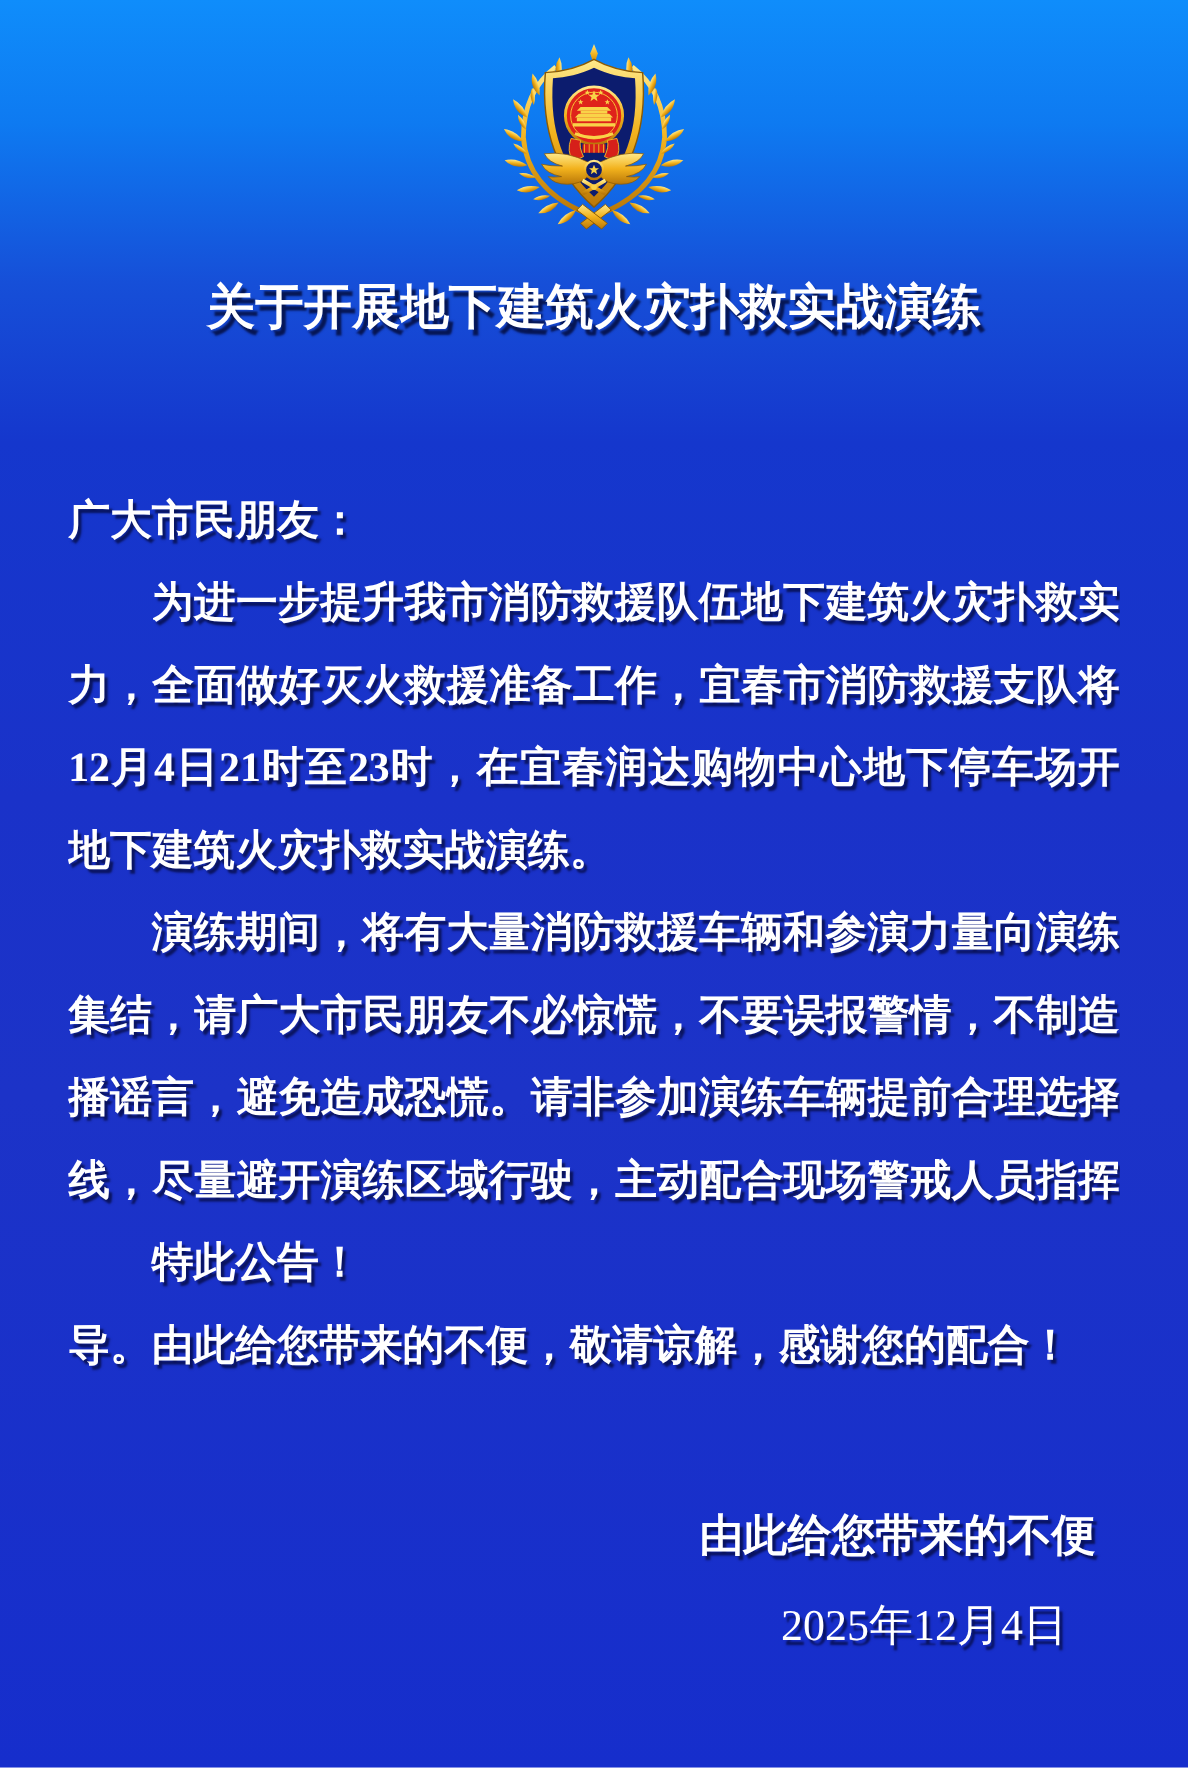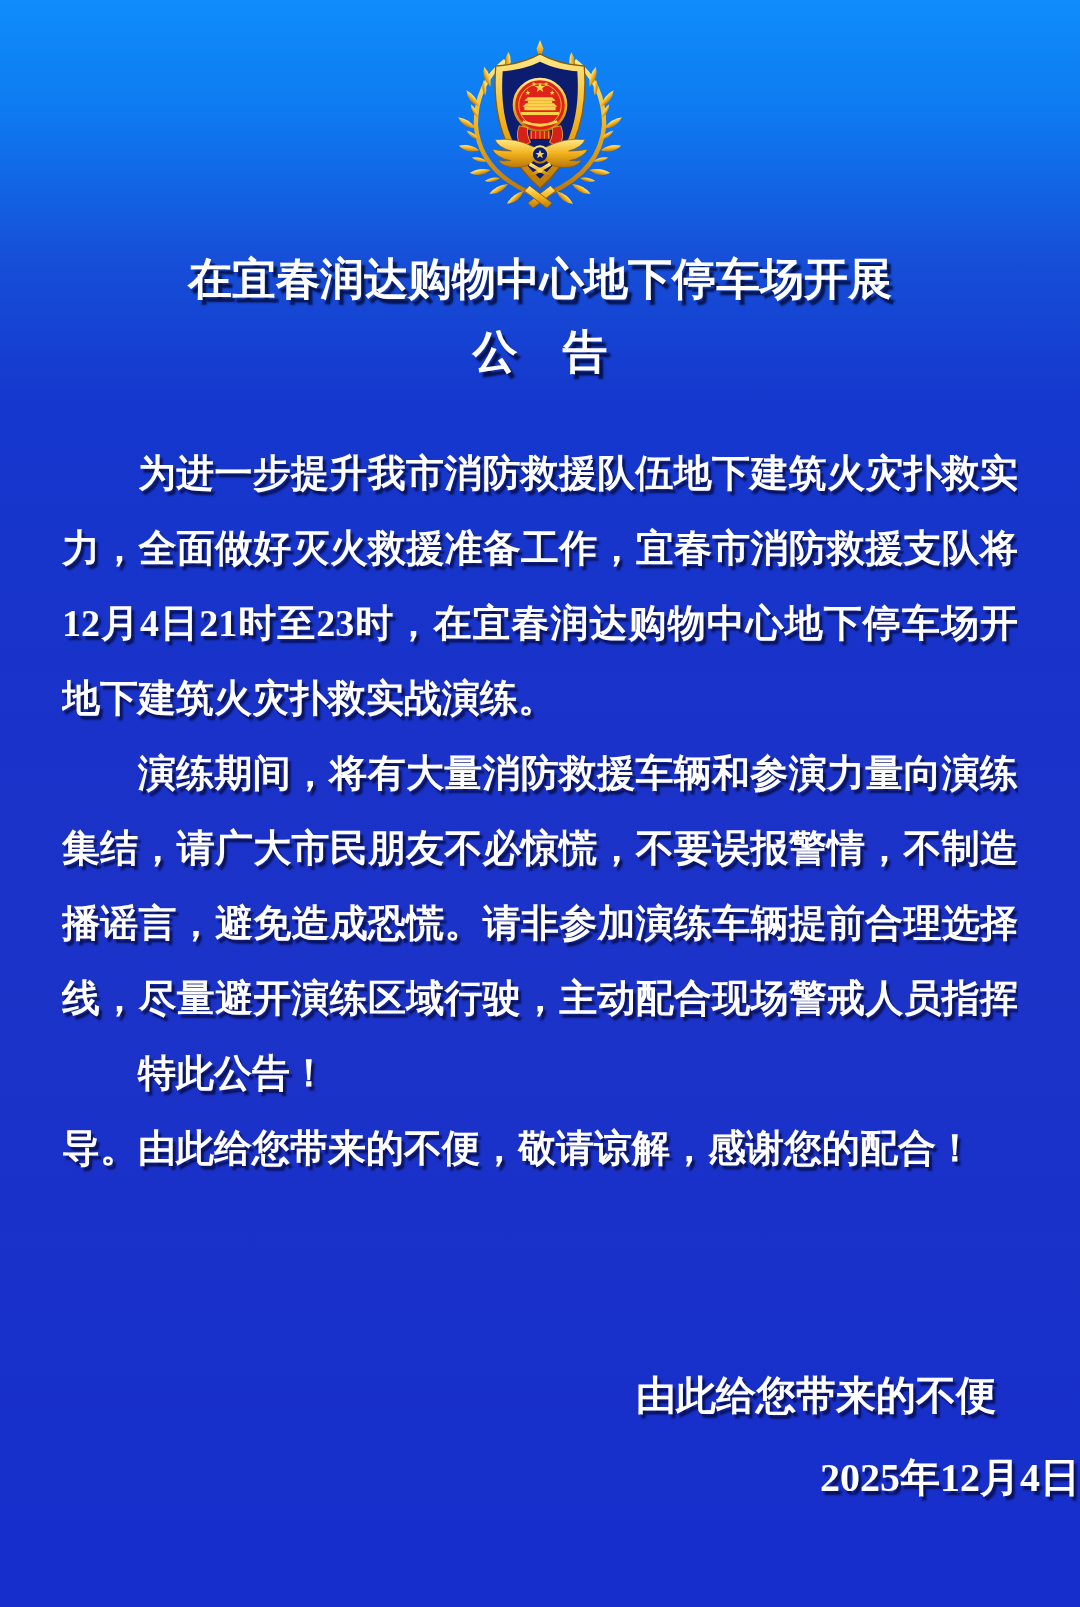--- a/index.html
+++ b/index.html
@@ -68,23 +68,23 @@
     top:1368px;right:84px;
     color:#ffffff;
     font-weight:700;
     font-size:40px;
     line-height:56px;
     text-shadow:3px 4px 2px rgba(1,3,35,.65);
   }
   .sig-date{
     position:absolute;
     top:1450px;left:600px;width:480px;
-    text-align:right;
+    text-align:center;
     color:#ffffff;
-    font-weight:700;
+    font-weight:400;
     font-size:40px;
     line-height:56px;
     text-shadow:3px 4px 2px rgba(1,3,35,.65);
   }
 </style>
 </head>
 <body>
 
 <div class="poster">
 
@@ -151,24 +151,24 @@
 
     <path d="M106,124 Q128,112 152,115 Q148,124 133,128 Q146,128 155,126 Q150,136 134,139 Q143,140 148,139 Q142,147 128,147 Q113,147 106,138 Z" fill="url(#gold)" stroke="#8a5a06" stroke-width="0.8"></path>
     <path d="M94,124 Q72,112 48,115 Q52,124 67,128 Q54,128 45,126 Q50,136 66,139 Q57,140 52,139 Q58,147 72,147 Q87,147 94,138 Z" fill="url(#gold)" stroke="#8a5a06" stroke-width="0.8"></path>
     <circle cx="100" cy="132" r="9.5" fill="#0c1c6e" stroke="url(#gold)" stroke-width="2.5"></circle>
     <use href="#star10" fill="#f9d348" transform="translate(100,132) scale(0.55)"></use>
 
     <path d="M88,143 L112,157 M112,143 L88,157" stroke="url(#gold)" stroke-width="4"></path>
     <circle cx="100" cy="150" r="3" fill="#f9d348"></circle>
   </svg>
 
-  <div class="title-line1">在宜春润达购物中心地下停车场开展</div>
-  <div class="title-line2">公　告</div>
+  <div class="title-line1">关于开展地下建筑火灾扑救实战演练</div>
 
   <div class="body-text">
+    <div class="line">广大市民朋友：</div>
     <div class="line indent stretch">为进一步提升我市消防救援队伍地下建筑火灾扑救实战能</div>
     <div class="line stretch">力，全面做好灭火救援准备工作，宜春市消防救援支队将于</div>
     <div class="line stretch">12月4日21时至23时，在宜春润达购物中心地下停车场开展</div>
     <div class="line">地下建筑火灾扑救实战演练。</div>
     <div class="line indent stretch">演练期间，将有大量消防救援车辆和参演力量向演练区域</div>
     <div class="line stretch">集结，请广大市民朋友不必惊慌，不要误报警情，不制造和传</div>
     <div class="line stretch">播谣言，避免造成恐慌。请非参加演练车辆提前合理选择路</div>
     <div class="line stretch">线，尽量避开演练区域行驶，主动配合现场警戒人员指挥引</div>
     <div class="line indent">特此公告！</div>
     <div class="line">导。由此给您带来的不便，敬请谅解，感谢您的配合！</div>

